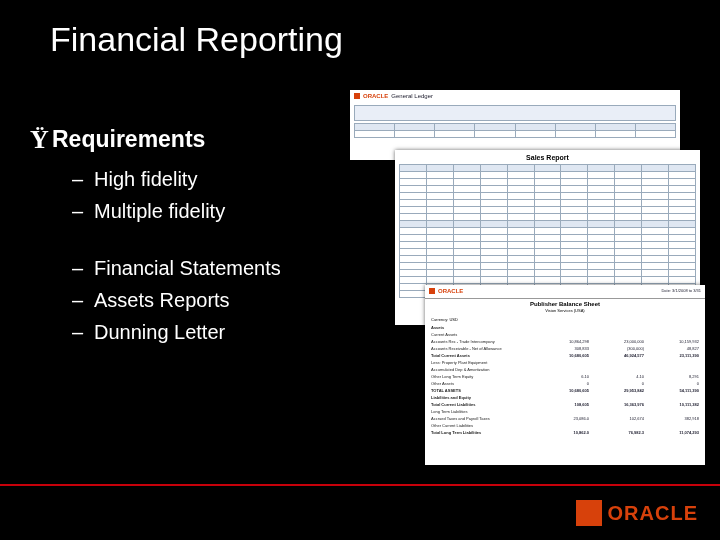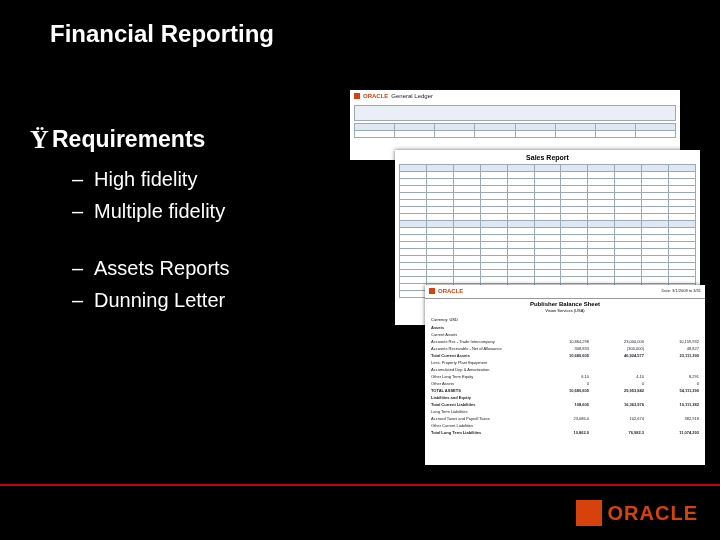--- a/index.html
+++ b/index.html
@@ -1,17 +1,17 @@
 <!DOCTYPE html>
 <html><head>
 <meta charset="utf-8">
 <style>
   html,body{margin:0;padding:0;width:720px;height:540px;overflow:hidden;background:#000;font-family:Arial,Helvetica,sans-serif;color:#fff}
   .slide{position:relative;width:720px;height:540px}
-  .title{position:absolute;left:50px;top:20px;font-size:24px;font-weight:bold;color:#fff}
+  .title{position:absolute;left:50px;top:20px;font-size:34px;font-weight:normal;color:#fff}
   .content{position:absolute;left:30px;top:115px;font-size:23px;line-height:1.45}
   .content .l1{margin:6px 0;font-weight:bold}
   .content .l1 .mark{font-family:'Times New Roman',serif;display:inline-block;width:22px;font-size:26px;vertical-align:-1px}
   .content .l2{margin:3px 16px 3px 42px;font-size:20px}
   .content .l2 .dash{display:inline-block;width:22px}
   .spacer{height:22px}
   .graphics{position:absolute;right:15px;top:90px;width:360px;height:370px}
   .doc{position:absolute;background:#fff;color:#000;box-shadow:0 0 4px rgba(0,0,0,.6);font-size:4px;line-height:1.1;font-family:Arial,sans-serif}
   .doc .brand{display:flex;align-items:center;gap:3px;font-weight:bold;font-size:6px;color:#d7410b;padding:3px 4px}
   .doc .brand .osq{width:6px;height:6px;background:#d7410b}
@@ -43,20 +43,21 @@
 
 <div class="slide">
 
   <div class="title">Financial Reporting</div>
 
   <div class="content">
     <div class="l1"><span class="mark">Ÿ</span><span>Requirements</span></div>
     <div class="l2"><span class="dash">–</span><span>High fidelity</span></div>
     <div class="l2"><span class="dash">–</span><span>Multiple fidelity</span></div>
     <div class="spacer"></div>
+    <div class="l2"><span class="dash">–</span><span>Financial Statements</span></div>
     <div class="l2"><span class="dash">–</span><span>Assets Reports</span></div>
     <div class="l2"><span class="dash">–</span><span>Dunning Letter</span></div>
   </div>
 
   <div class="graphics">
 
     <div class="doc doc1">
       <div class="brand">
           <span class="osq"></span>
           <span>ORACLE</span> 

